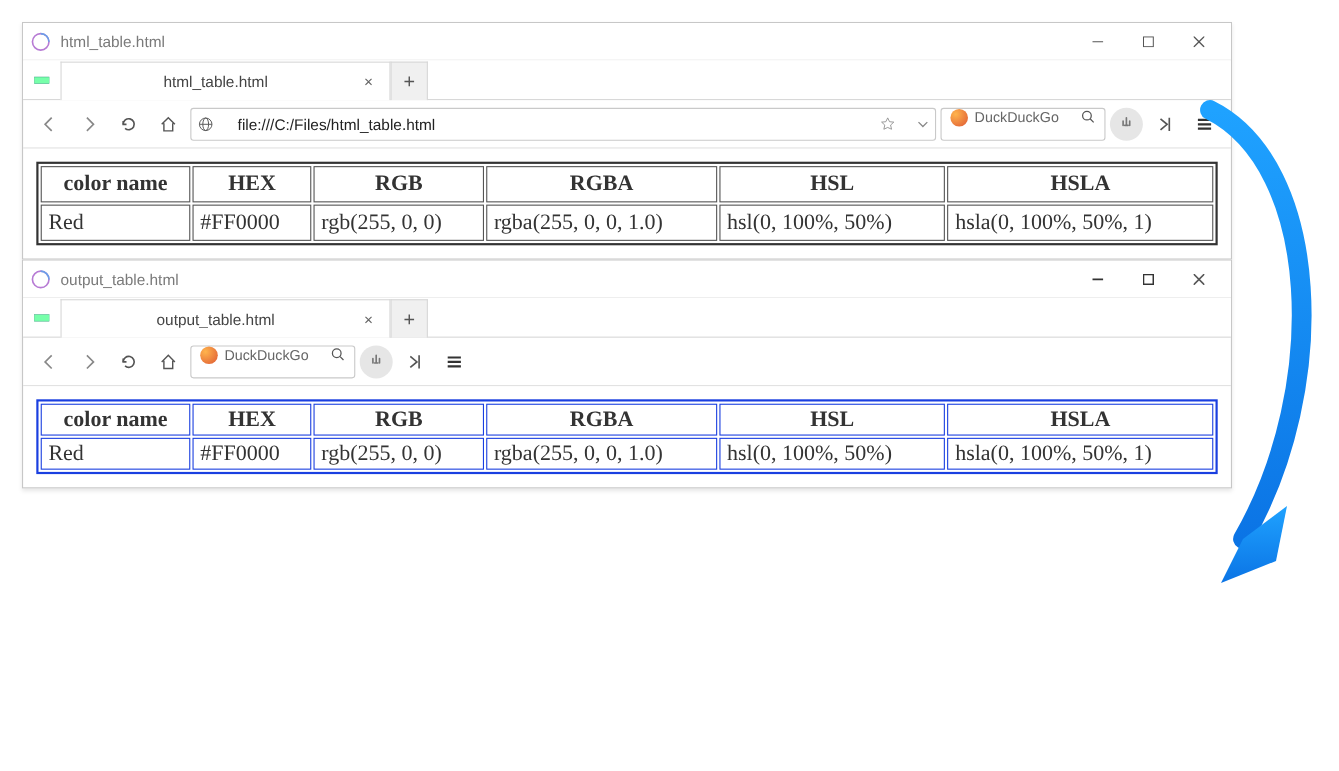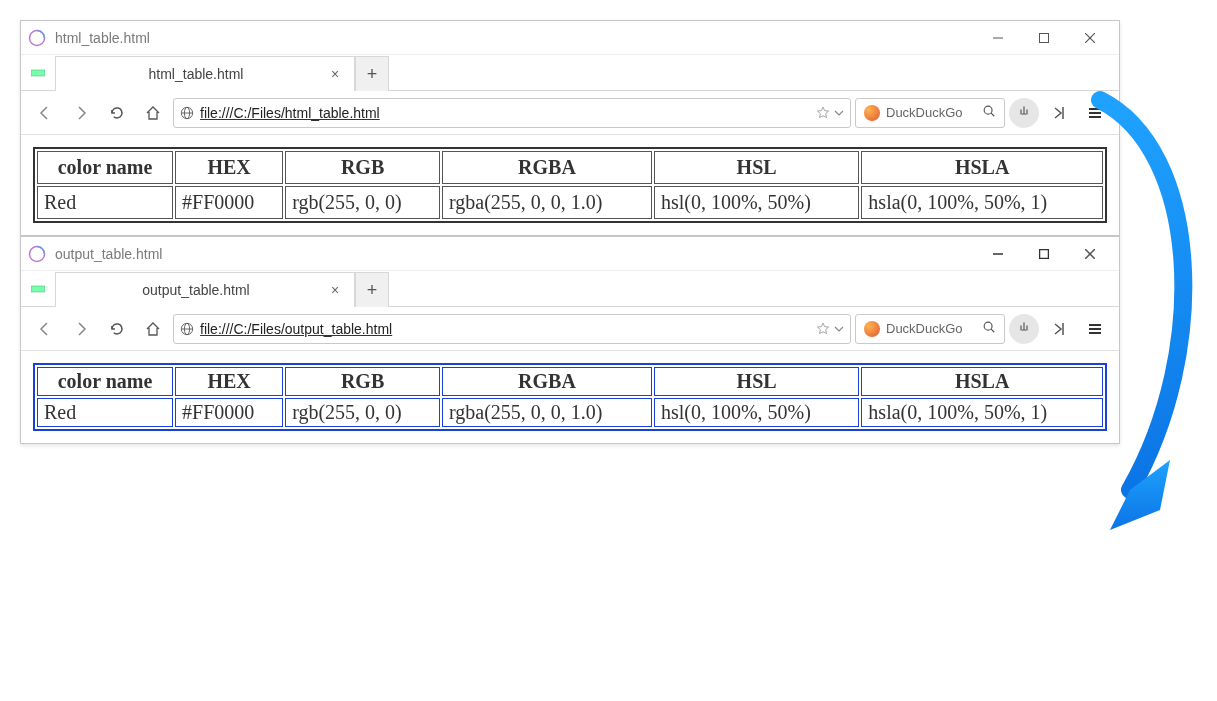--- a/index.html
+++ b/index.html
@@ -117,44 +117,43 @@
     color:#555;
   }
   .addrwrap {
     flex: 1;
     display:flex;
     align-items:center;
     height: 30px;
     border: 1px solid #c9c9c9;
     border-radius: 3px;
     padding: 0 6px;
-    gap: 4px;
+    gap: 20px;
     background: #fff;
-    text-decoration: underline;
   }
   .addrwrap .globe { color:#555; display:flex; align-items:center; }
   .addrwrap .url-input {
     flex: 1;
     border: none;
     outline: none;
     font-size: 14px;
     color: #222;
     background: transparent;
   }
   .addrwrap .star, .addrwrap .chev {
     color:#777;
     display:flex; align-items:center;
     cursor:pointer;
   }
   .search-engine {
     width: 150px;
     height: 30px;
     border: 1px solid #c9c9c9;
     border-radius: 3px;
-    display:flex; align-items:center;
+    display:flex; align-items:flex-start;
     padding: 0 8px;
     gap: 6px;
     cursor:pointer;
   }
   .search-engine .duck-icon {
     width:16px;height:16px;border-radius:50%;
     background: radial-gradient(circle at 30% 30%, #ffb44d, #de5833);
     display:flex;align-items:center;justify-content:center;
   }
   .search-engine .se-label { color:#666; font-size:13px; flex:1; }
@@ -415,40 +414,20 @@
           <path d="M3 8a5 5 0 1 1 1.7 3.7" fill="none" stroke="#555" stroke-width="1.5"></path>
           <polyline points="3,5 3,8 6,8" fill="none" stroke="#555" stroke-width="1.5"></polyline>
         </svg>
       </div>
     <div class="tbtn">
         <svg width="16" height="16" viewBox="0 0 16 16">
           <path d="M2 8 L8 2 L14 8 M4 7 V14 H12 V7" fill="none" stroke="#555" stroke-width="1.3"></path>
         </svg>
       </div>
 
-    <div class="addrwrap">
-      <span class="globe">
-          <svg width="14" height="14" viewBox="0 0 16 16">
-            <circle cx="8" cy="8" r="6.5" fill="none" stroke="#555" stroke-width="1"></circle>
-            <ellipse cx="8" cy="8" rx="3" ry="6.5" fill="none" stroke="#555" stroke-width="1"></ellipse>
-            <line x1="1.5" y1="8" x2="14.5" y2="8" stroke="#555" stroke-width="1"></line>
-          </svg>
-        </span>
-      <input class="url-input" value="file:///C:/Files/output_table.html" style="">
-      <span class="star">
-          <svg width="14" height="14" viewBox="0 0 24 24">
-            <path d="M12 2l2.9 6 6.6.6-5 4.6 1.5 6.5L12 16.9 6 19.7l1.5-6.5-5-4.6 6.6-.6z" fill="none" stroke="#888" stroke-width="1.3"></path>
-          </svg>
-        </span>
-      <span class="chev">
-          <svg width="10" height="10" viewBox="0 0 10 10">
-            <polyline points="1,3 5,7 9,3" fill="none" stroke="#888" stroke-width="1.2"></polyline>
-          </svg>
-        </span>
-    </div>
 
     <div class="search-engine">
       <span class="duck-icon"></span>
       <span class="se-label">DuckDuckGo</span>
       <span class="mag"><svg width="14" height="14" viewBox="0 0 16 16">
             <circle cx="7" cy="7" r="4.5" fill="none" stroke="#555" stroke-width="1.3"></circle>
             <line x1="10.5" y1="10.5" x2="14" y2="14" stroke="#555" stroke-width="1.3"></line>
           </svg></span>
     </div>
 

